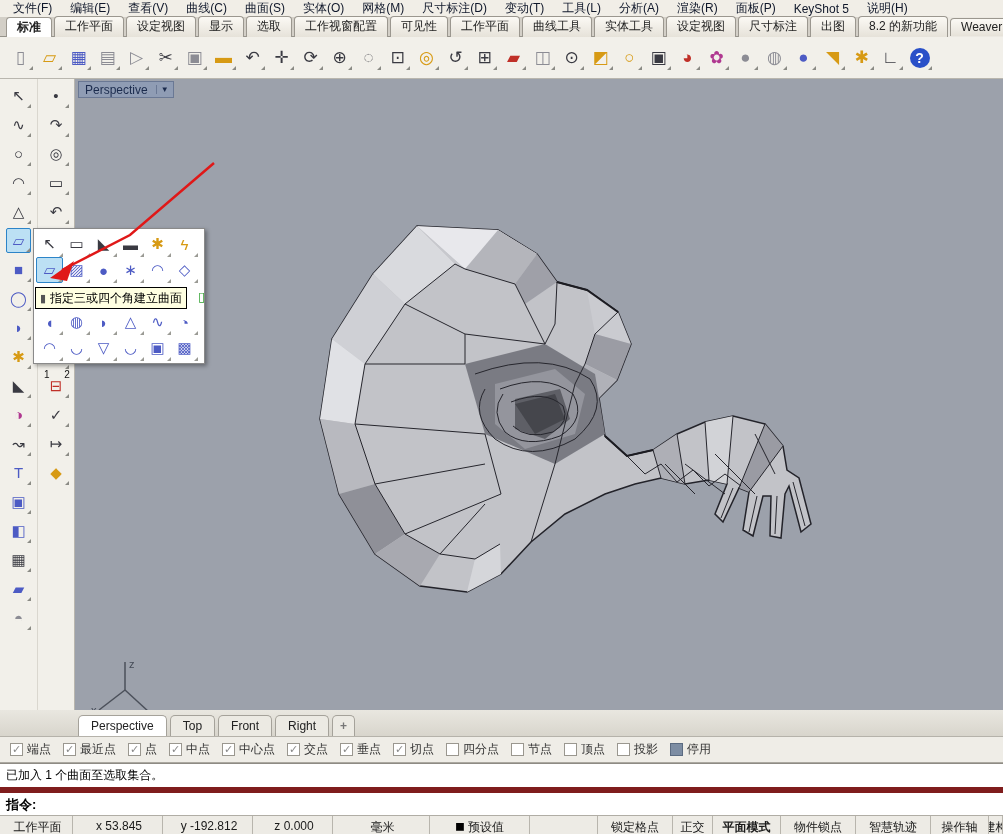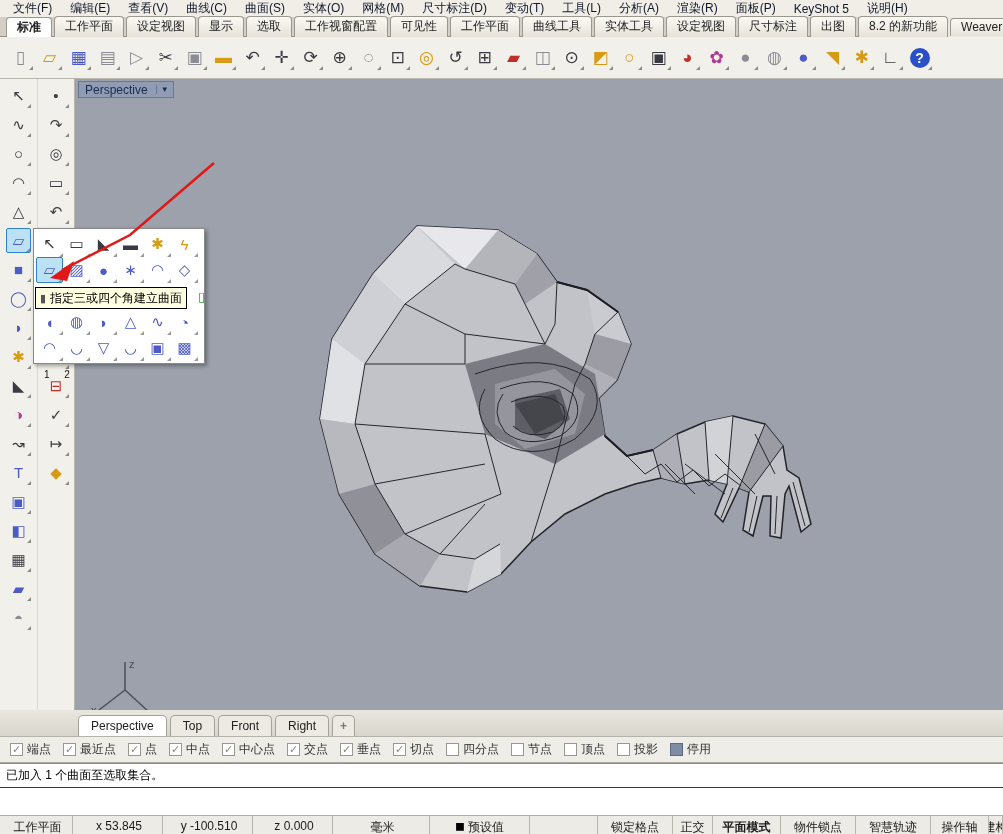--- a/index.html
+++ b/index.html
@@ -73,21 +73,21 @@
     background:#EFEDE7; border-bottom:1px solid #ABA8A0; display:flex; align-items:center;
     padding-left:10px; font-size:12px; color:#333; }
   .oitem { display:flex; align-items:center; margin-right:12px; }
   .obox { width:13px; height:13px; background:#FFF; border:1px solid #9A978F; margin-right:4px;
     display:flex; align-items:center; justify-content:center; font-size:11px; font-weight:bold; color:#8A8A8A; line-height:1; }
   .obox.pressed { background:#7D8DA3; border:1px solid #5B6B81; }
 
   
   .cmd { position:absolute; left:0; top:763px; width:1003px; height:52px;
     background:#FFFFFF; border-top:1px solid #8E8B84; font-size:12px; color:#000; }
-  .cmd .hist { padding:3px 6px; border-bottom:1px solid #7f1d1d; }
+  .cmd .hist { padding:3px 6px; border-bottom:6px solid #7f1d1d; }
   .cmd .prompt { padding:3px 6px; font-weight:bold; font-size:13px; }
 
   
   .statusbar { position:absolute; left:0; top:815px; width:1003px; height:19px;
     background:#EDEBE5; border-top:1px solid #B0ADA5; display:flex; overflow:hidden; font-size:12px; color:#1a1a1a; }
   .scell2 { border-right:1px solid #B8B5AD; display:flex; align-items:flex-start;
     justify-content:center; padding-top:3px; white-space:nowrap; overflow:hidden; }
   .scell2 .swatch { margin-right:3px; color:#000; }
   .b { font-weight:bold; }
   .spacer { flex:1; border-right:1px solid #B8B5AD; }
@@ -626,36 +626,37 @@
     </span>
     </span>
   <span class="oitem">
     <span class="obox pressed"></span>
     <span>停用</span>
   </span>
 </div>
 
 <div class="cmd">
   <div class="hist">已加入 1 个曲面至选取集合。</div>
+  <div class="prompt">指令:</div>
 </div>
 
 <div class="statusbar">
   <span style="display:flex;">
 
   <span class="scell2 w73">
       <span class="swatch"></span>
       <span>工作平面</span>
     </span>
       <span class="scell2 w90">
       <span class="swatch"></span>
       <span>x 53.845</span>
     </span>
       <span class="scell2 w90">
       <span class="swatch"></span>
-      <span>y -100.510</span>
+      <span>y -192.812</span>
     </span>
       <span class="scell2 w80">
       <span class="swatch"></span>
       <span>z 0.000</span>
     </span>
       <span class="scell2 w97">
       <span class="swatch"></span>
       <span>毫米</span>
     </span>
       <span class="scell2 w100">

